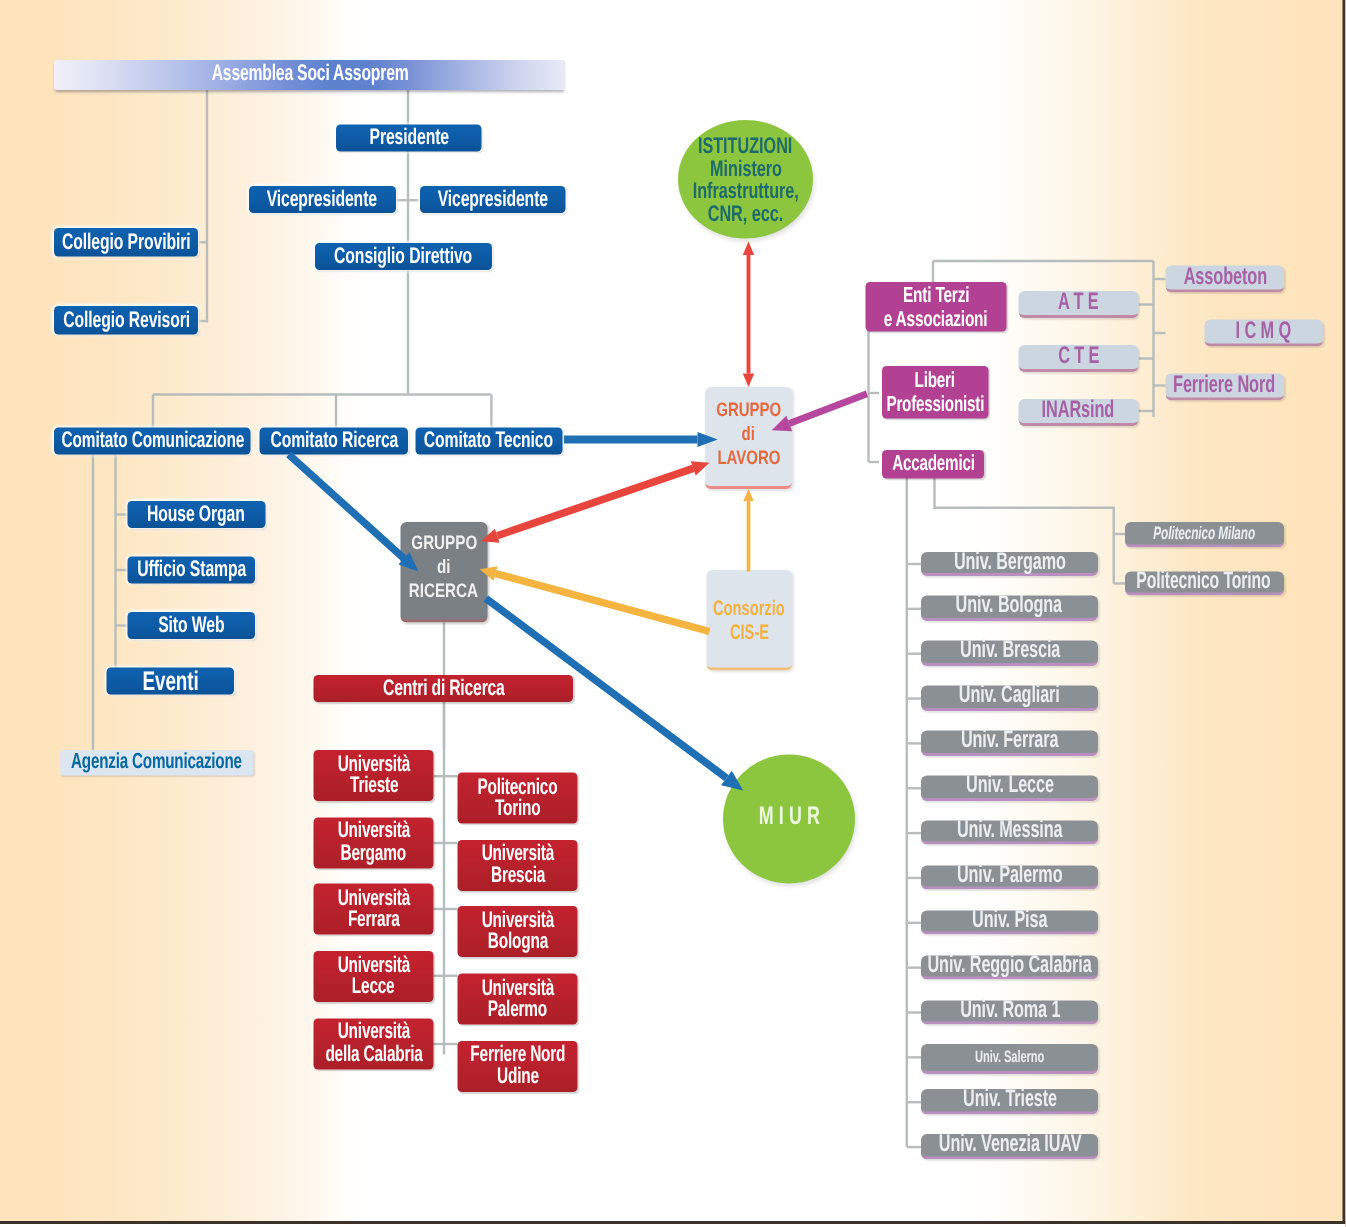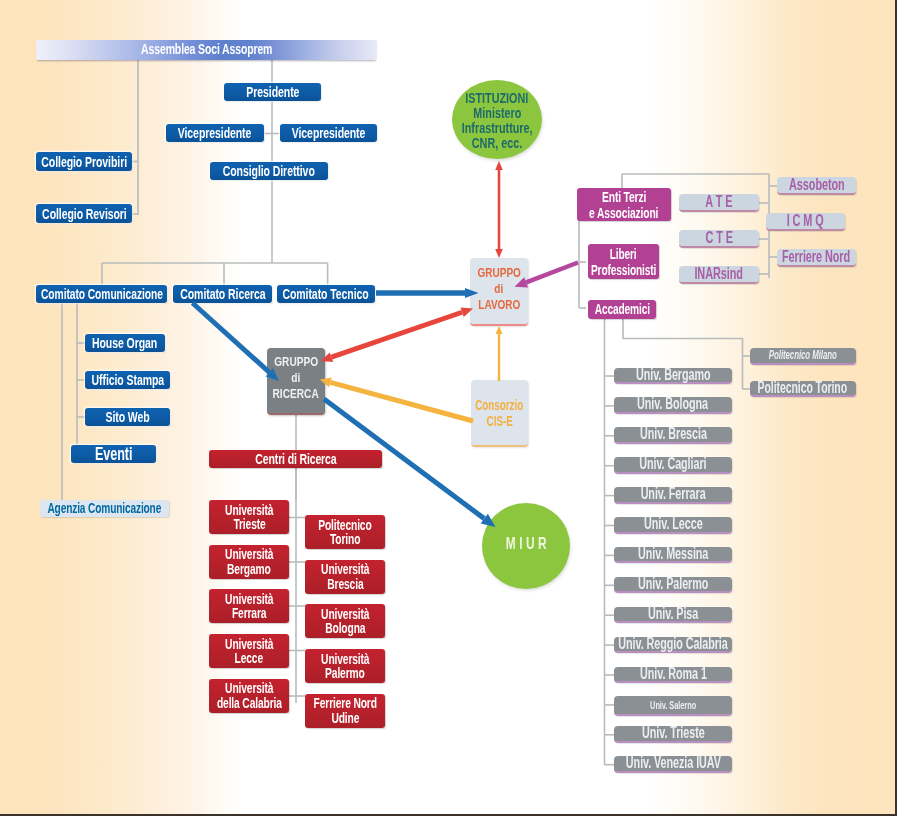--- a/index.html
+++ b/index.html
@@ -161,21 +161,21 @@
   </div>
   <div class="node blue" style="left:36px;top:285px;width:131px;height:18px;font-size:15px;">
     <span style="transform:scaleX(0.685)">Comitato Comunicazione</span>
   </div>
   <div class="node blue" style="left:173px;top:285px;width:99px;height:18px;font-size:15px;">
     <span style="transform:scaleX(0.7)">Comitato Ricerca</span>
   </div>
   <div class="node blue" style="left:277px;top:285px;width:98px;height:18px;font-size:15px;text-align:right;">
     <span style="transform:scaleX(0.7)">Comitato Tecnico</span>
   </div>
-  <div class="node blue" style="left:85px;top:334px;width:80px;height:18px;font-size:15px;">
+  <div class="node blue" style="left:85px;top:334px;width:92px;height:18px;font-size:15px;">
     <span style="transform:scaleX(0.7)">House Organ</span>
   </div>
   <div class="node blue" style="left:85px;top:371px;width:85px;height:18px;font-size:15px;">
     <span style="transform:scaleX(0.7)">Ufficio Stampa</span>
   </div>
   <div class="node blue" style="left:85px;top:408px;width:85px;height:18px;font-size:15px;">
     <span style="transform:scaleX(0.7)">Sito Web</span>
   </div>
   <div class="node blue" style="left:71px;top:445px;width:85px;height:18px;font-size:18px;">
     <span style="transform:scaleX(0.7)">Eventi</span>
@@ -256,21 +256,21 @@
   </div>
   <div class="node pale" style="left:679px;top:230px;width:80px;height:18px;font-size:16px;">
     <span style="transform:scaleX(0.68)">C T E</span>
   </div>
   <div class="node pale" style="left:679px;top:266px;width:80px;height:18px;font-size:16px;">
     <span style="transform:scaleX(0.68)">INARsind</span>
   </div>
   <div class="node pale" style="left:777px;top:177px;width:79px;height:18px;font-size:16px;">
     <span style="transform:scaleX(0.68)">Assobeton</span>
   </div>
-  <div class="node pale" style="left:766px;top:213px;width:79px;height:18px;font-size:16px;">
+  <div class="node pale" style="left:803px;top:213px;width:79px;height:18px;font-size:16px;">
     <span style="transform:scaleX(0.68)">I C M Q</span>
   </div>
   <div class="node pale" style="left:777px;top:249px;width:79px;height:18px;font-size:16px;">
     <span style="transform:scaleX(0.68)">Ferriere Nord</span>
   </div>
   <div class="node grey" style="left:749.5px;top:348px;width:106px;height:16.5px;font-size:12px;font-style:italic;">
     <span style="transform:scaleX(0.655)">Politecnico Milano</span>
   </div>
   <div class="node grey" style="left:749.5px;top:380.6px;width:106px;height:16.5px;font-size:16px;">
     <span style="transform:scaleX(0.655)">Politecnico Torino</span>

